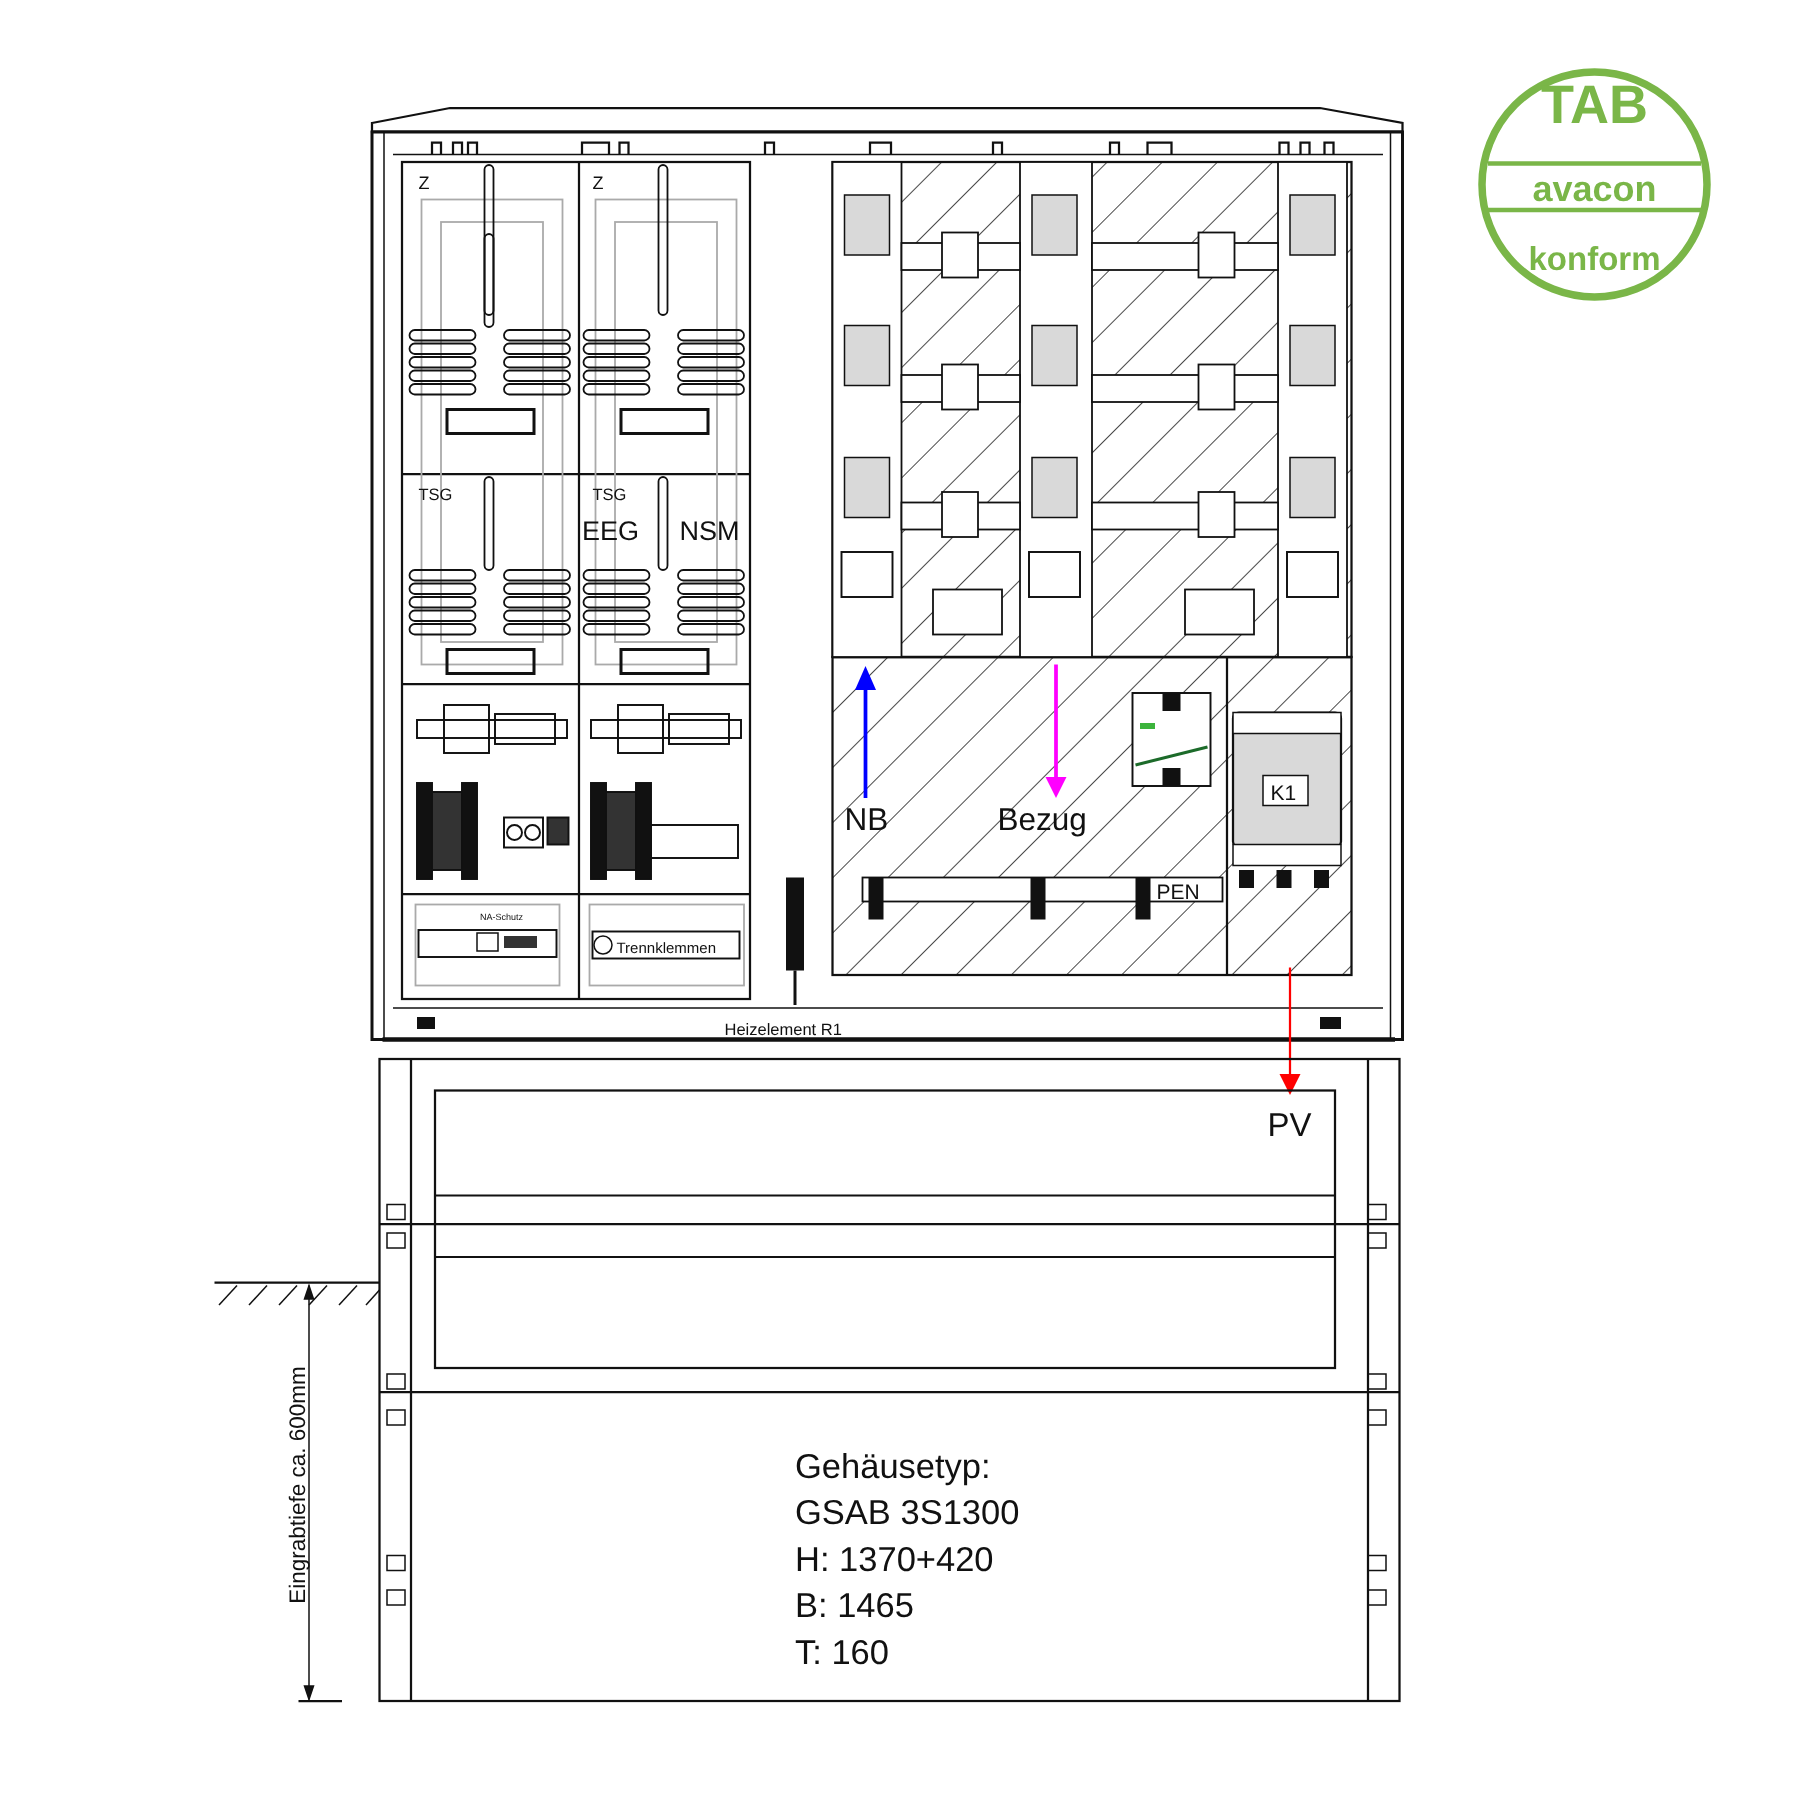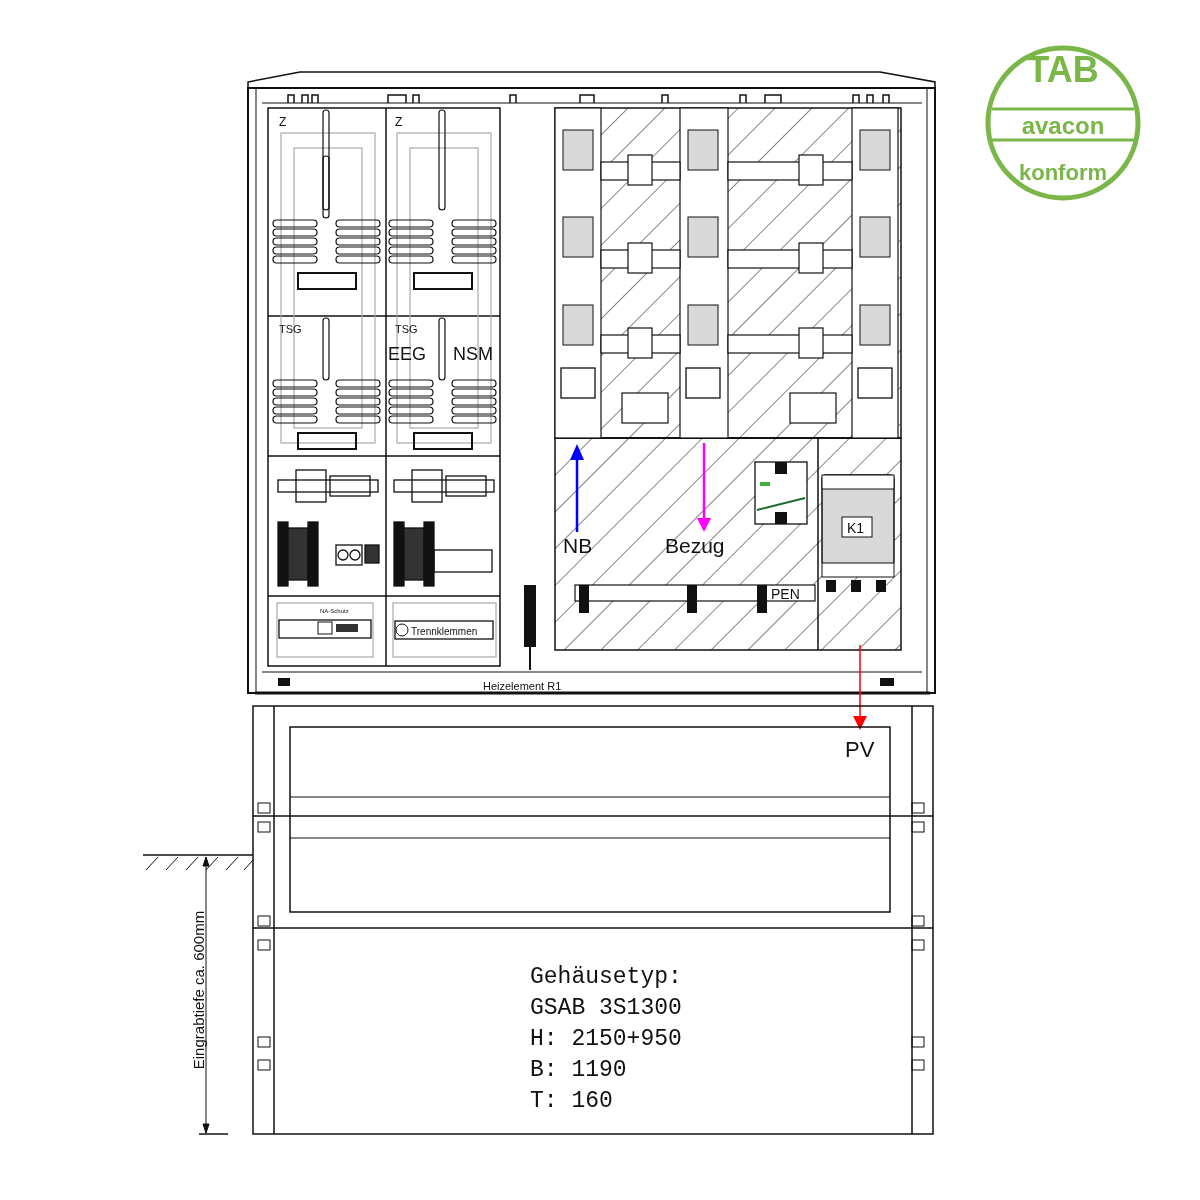--- a/index.html
+++ b/index.html
@@ -1,19 +1,19 @@
 <!DOCTYPE html>
 <html><head>
 <meta charset="utf-8">
 <style>
   html,body{margin:0;padding:0;background:#fff;}
   body{width:1200px;height:1200px;position:relative;overflow:hidden;font-family:"Liberation Sans",sans-serif;}
   svg{position:absolute;left:0;top:0;}
   .lbl{font-family:"Liberation Sans",sans-serif;fill:#111;}
-  .specs{position:absolute;left:530px;top:962px;font-family:Liberation Mono, monospace;font-size:23px;line-height:31px;color:#111;}
+  .specs{position:absolute;left:530px;top:962px;font-family:Liberation Sans, sans-serif;font-size:23px;line-height:31px;color:#111;}
   .specs div{white-space:nowrap;}
   .depth{position:absolute;left:130px;top:1000px;width:200px;height:20px;transform:rotate(-90deg);transform-origin:0 0;font-size:15px;color:#111;font-family:"Liberation Sans",sans-serif;text-align:center;}
 </style>
 </head>
 <body>
 
 <svg width="1200" height="1200" viewBox="0 0 1200 1200">
   <defs>
     <pattern id="hatch" patternUnits="userSpaceOnUse" width="26" height="26" patternTransform="rotate(45)">
       <line x1="0" y1="0" x2="0" y2="26" stroke="#222" stroke-width="1.1"></line>
@@ -307,16 +307,16 @@
     <text x="1063" y="134" text-anchor="middle" font-size="24" font-weight="bold" fill="#7ab648" font-family="Liberation Sans, sans-serif">avacon</text>
     <text x="1063" y="180" text-anchor="middle" font-size="22" font-weight="bold" fill="#7ab648" font-family="Liberation Sans, sans-serif">konform</text>
   </g>
 </svg>
 
 <div class="depth" style="left:190px;top:1110px;width:240px;">Eingrabtiefe ca. 600mm</div>
 
 <div class="specs">
   <div>Gehäusetyp:</div>
   <div>GSAB 3S1300</div>
-  <div>H: 2150+950</div>
-  <div>B: 1190</div>
+  <div>H: 1370+420</div>
+  <div>B: 1465</div>
   <div>T: 160</div>
 </div>
 
 </body></html>

